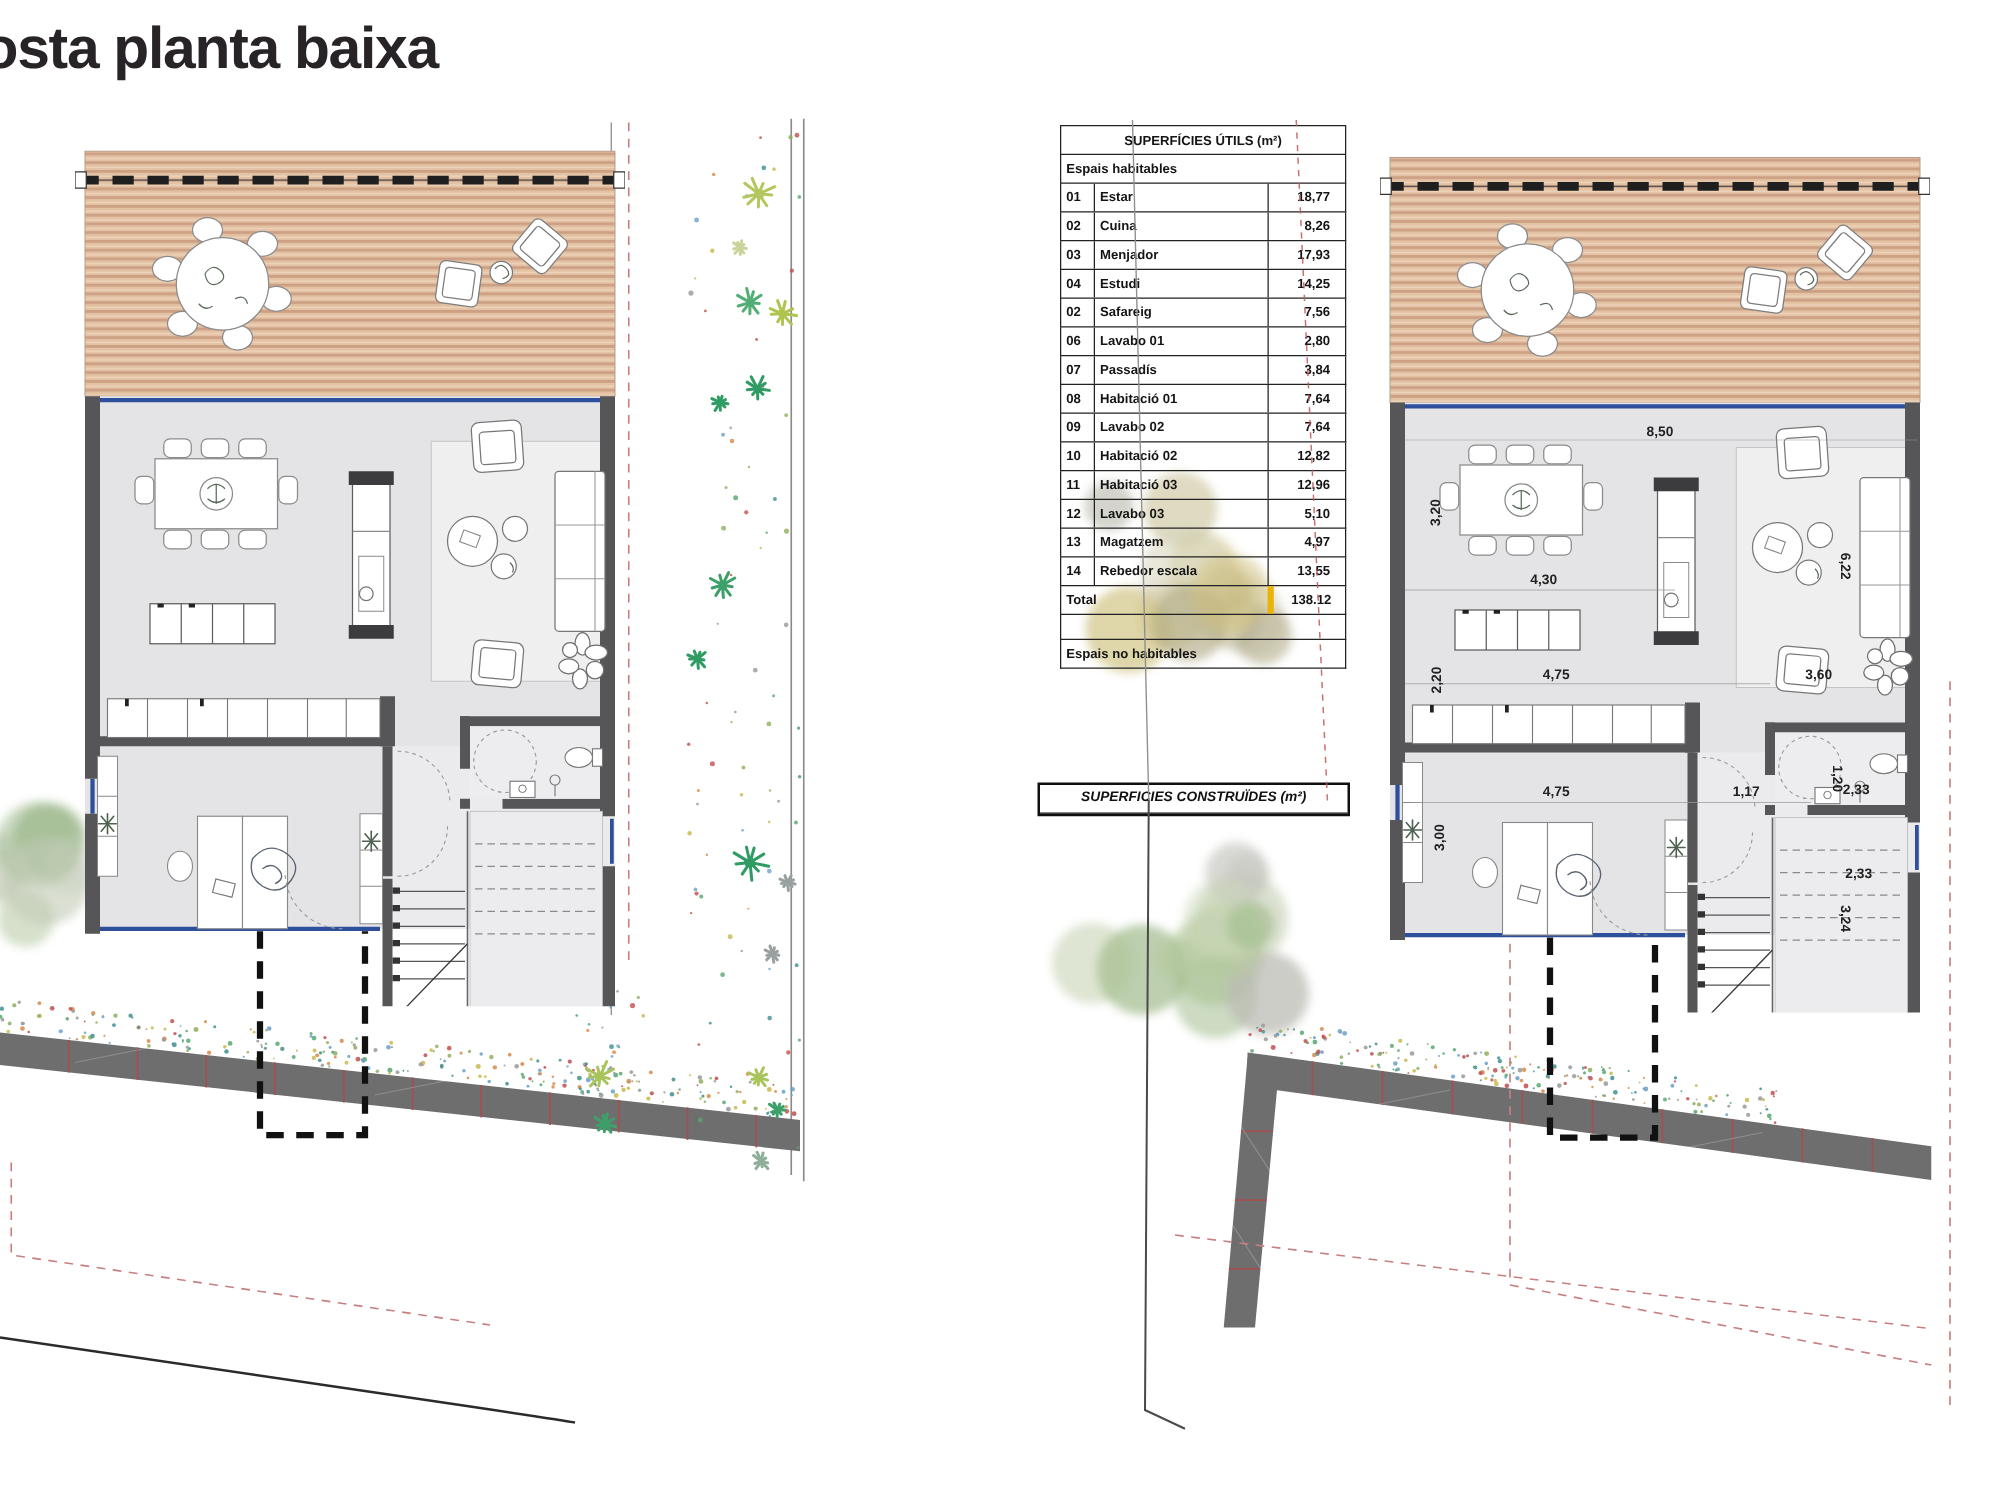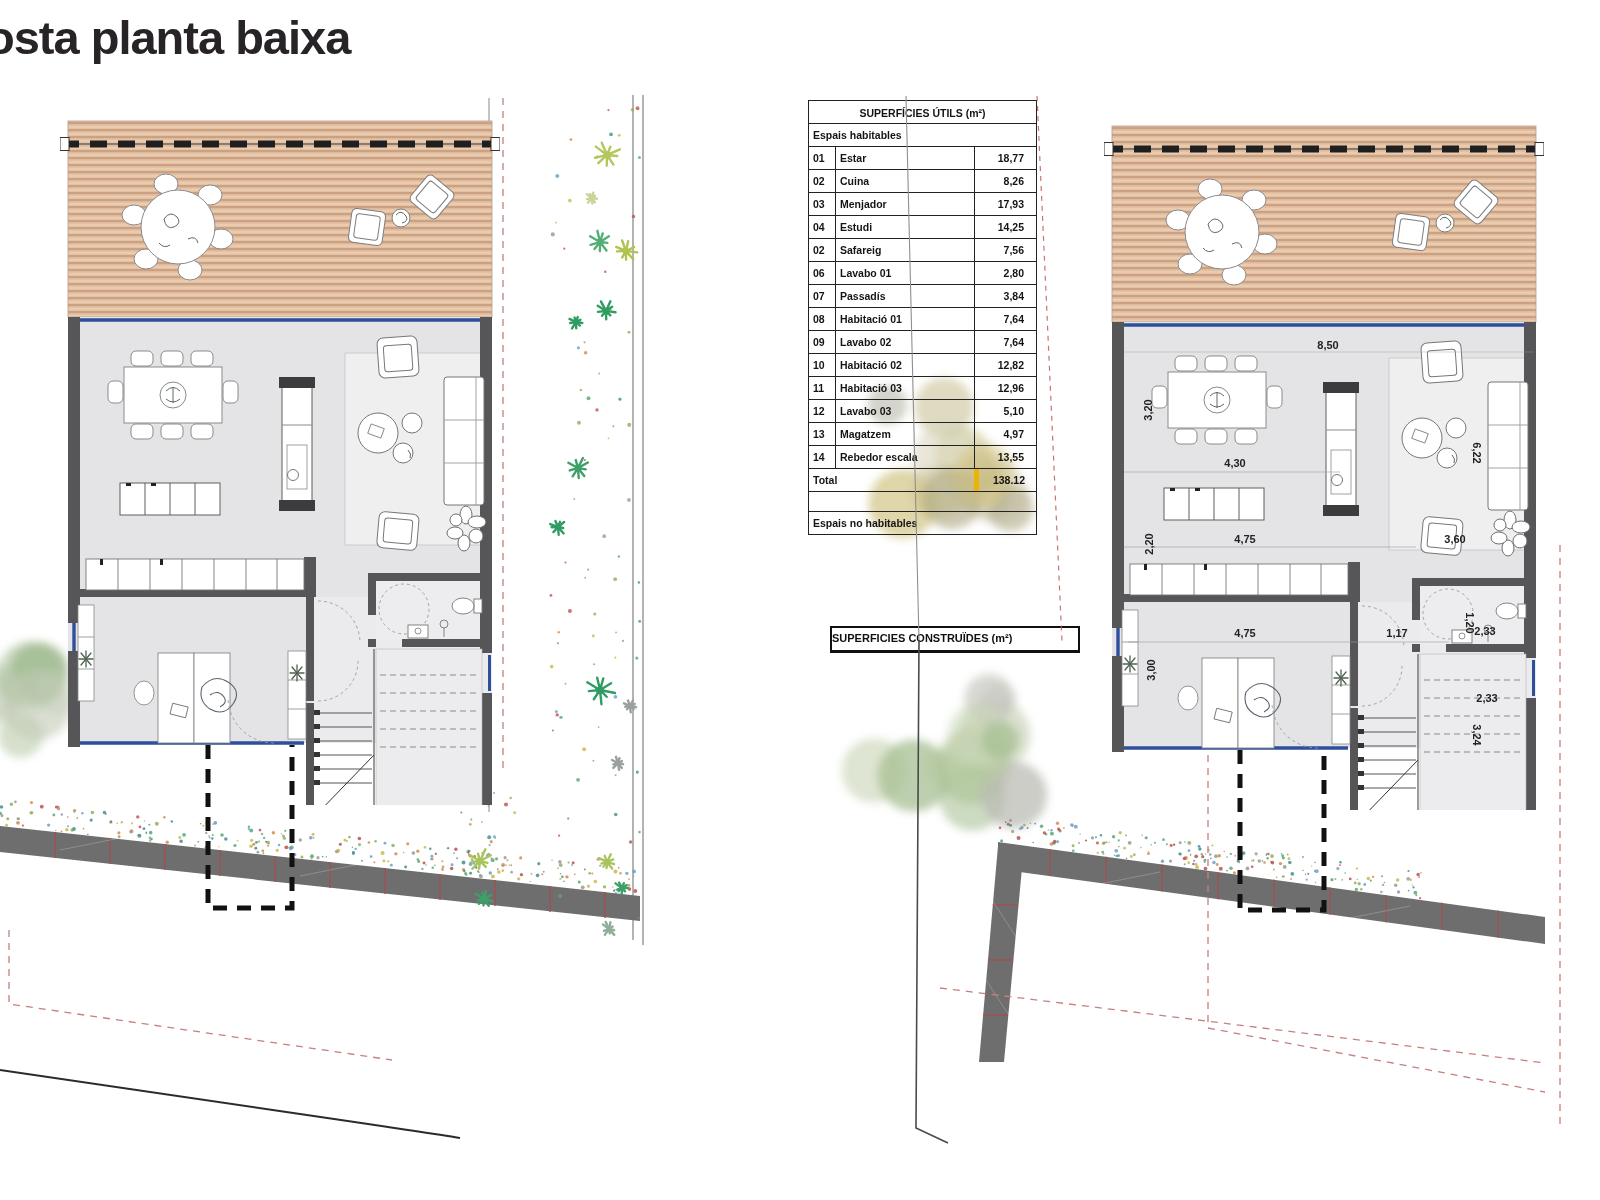--- a/index.html
+++ b/index.html
@@ -12,41 +12,41 @@
               letter-spacing:-1px;color:#272327;z-index:6;white-space:nowrap}
   
   #logo{position:absolute;left:645px;top:34px;width:310px;height:206px;
         background:rgba(255,255,255,.86);z-index:5;display:flex;flex-direction:column;
         align-items:center;justify-content:flex-start;padding-top:10px;box-sizing:border-box}
   #logo .name{font-size:43px;font-weight:700;letter-spacing:3px;color:#1b4a43;
               transform:scaleY(1.08);margin-top:6px;white-space:nowrap}
   #logo .tagline{font-size:13px;font-weight:400;letter-spacing:11px;word-spacing:16px;
                  color:#1b4a43;margin-top:7px;white-space:nowrap}
   
-  #t1{position:absolute;left:808px;top:100px;width:229px;z-index:3;font-weight:600;
+  #t1{position:absolute;left:848px;top:100px;width:229px;z-index:3;font-weight:600;
       font-size:10.5px;line-height:1.55;color:#141414}
   .t1-head{height:24px;box-sizing:border-box;border:1.4px solid #222;text-align:center;
            padding-top:4px;font-weight:700}
   .t1-sec{height:23px;box-sizing:border-box;border-left:1.4px solid #222;border-right:1.4px solid #222;
           border-bottom:1px solid #222;padding:3px 0 0 4px}
   .t1-row{display:grid;grid-template-columns:27px 138px 64px;height:23px;box-sizing:border-box;
           border-left:1.4px solid #222;border-right:1.4px solid #222;border-bottom:1px solid #222}
   .t1-row>div{box-sizing:border-box;padding:3px 14px 0 4px;overflow:hidden;white-space:nowrap}
   .t1-row .c-num{border-right:1px solid #222}
   .t1-row .c-value{border-left:1px solid #222;text-align:right}
   .t1-total{display:grid;grid-template-columns:165px 64px;height:23px;box-sizing:border-box;
             border-left:1.4px solid #222;border-right:1.4px solid #222;border-bottom:1.4px solid #222}
   .t1-total>div{box-sizing:border-box;padding:3px 3px 0 4px}
   .t1-total .c-value{border-left:5px solid #eab308;text-align:center}
   .t1-gap{height:20px;box-sizing:border-box;border-left:1.4px solid #222;border-right:1.4px solid #222;
           border-bottom:1px solid #222}
   #t2{position:absolute;left:830px;top:626px;width:250px;z-index:3;border:2px solid #101010;
       box-sizing:border-box;font-size:11px;font-weight:700;color:#101010}
-  .t2-head{height:23px;box-sizing:border-box;border-bottom:1.6px solid #101010;text-align:left;
-           padding-top:4px;}
+  .t2-head{height:23px;box-sizing:border-box;border-bottom:1.6px solid #101010;text-align:center;
+           padding-top:4px;font-style:italic}
   .t2-row{display:grid;grid-template-columns:1fr 70px;height:23px;box-sizing:border-box;
           border-bottom:1.6px solid #101010}
   .t2-row:last-child{border-bottom:none}
   .t2-row>div{box-sizing:border-box;padding:4px 4px 0 5px}
   .t2-row .c-value{border-left:1.6px solid #101010;text-align:right}
   
   #site-under{z-index:1}
   .plan{z-index:2}
   #site-over{z-index:4;pointer-events:none}
 </style>

